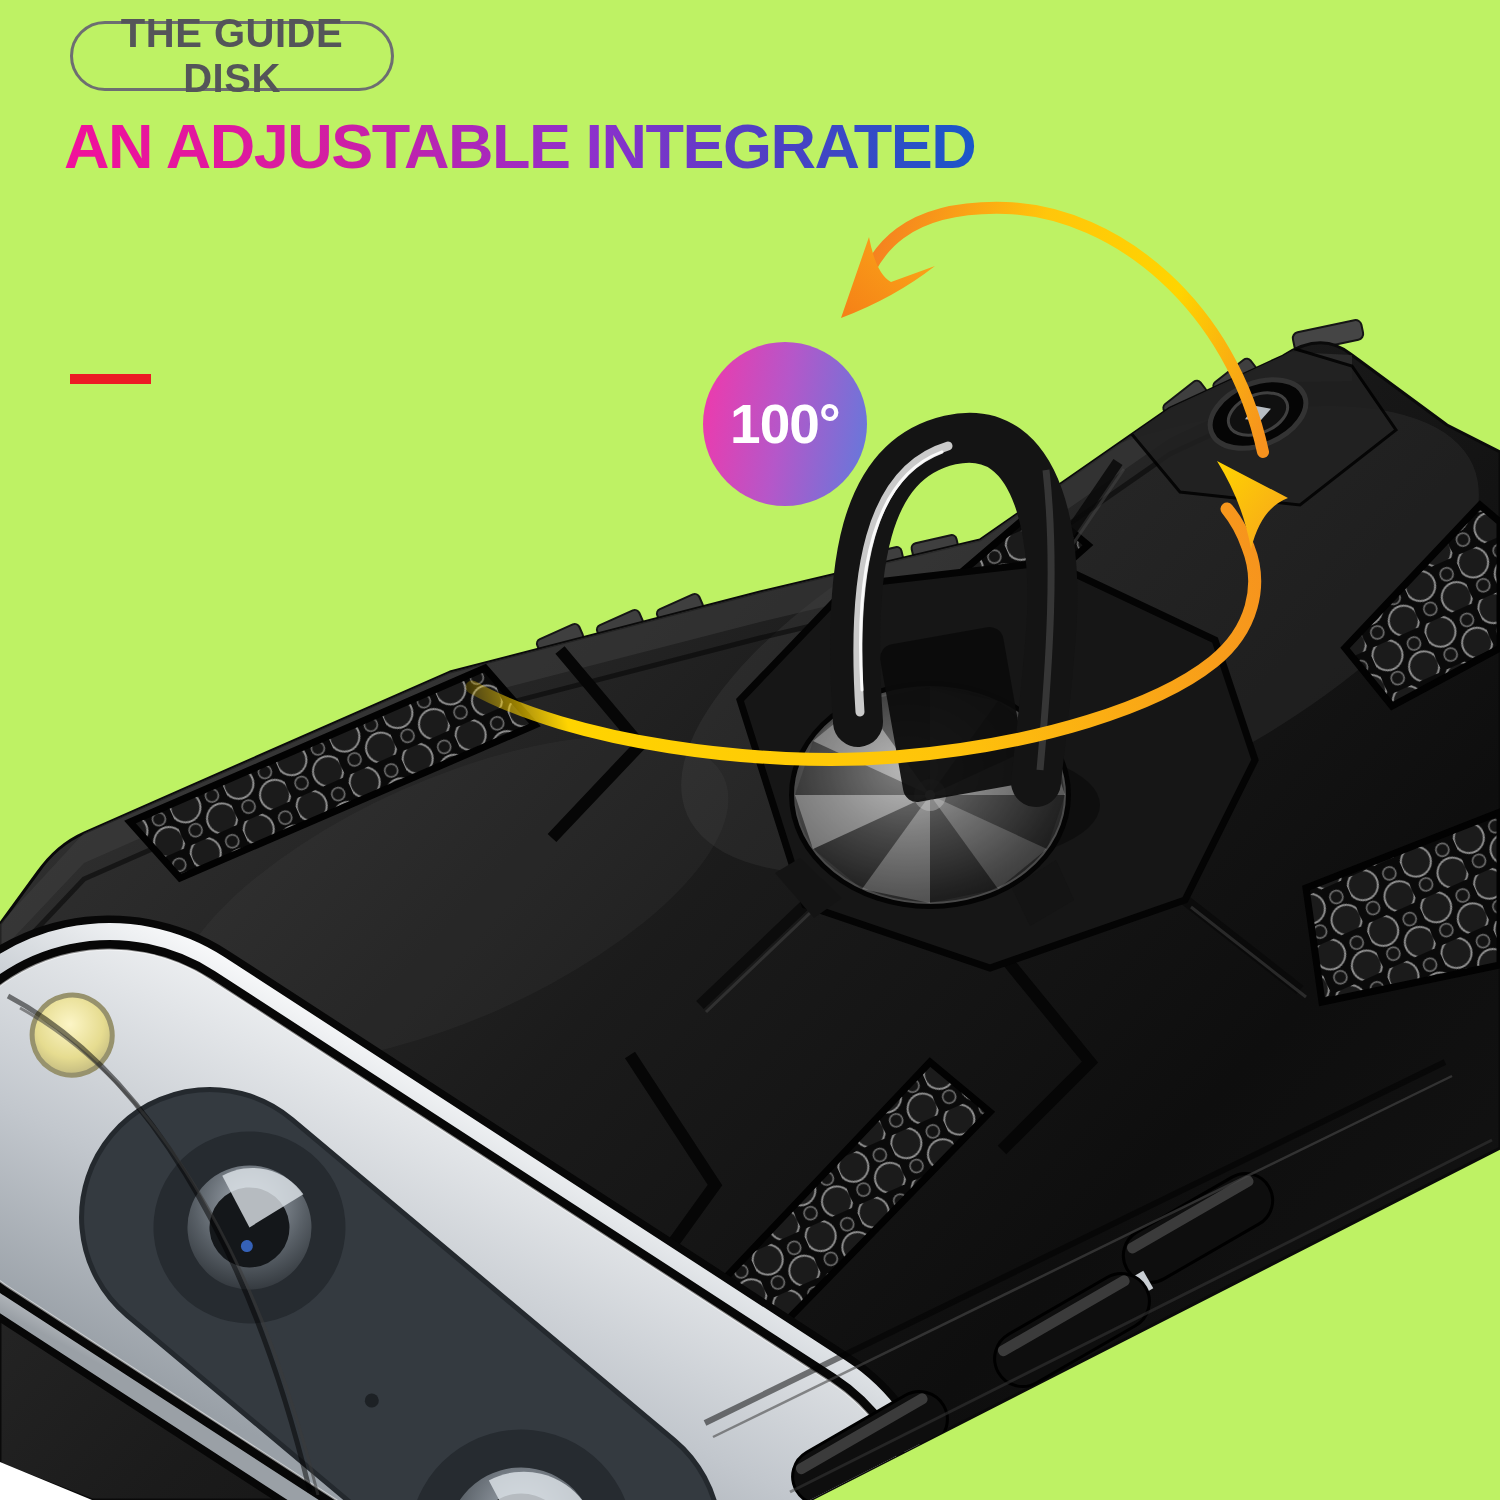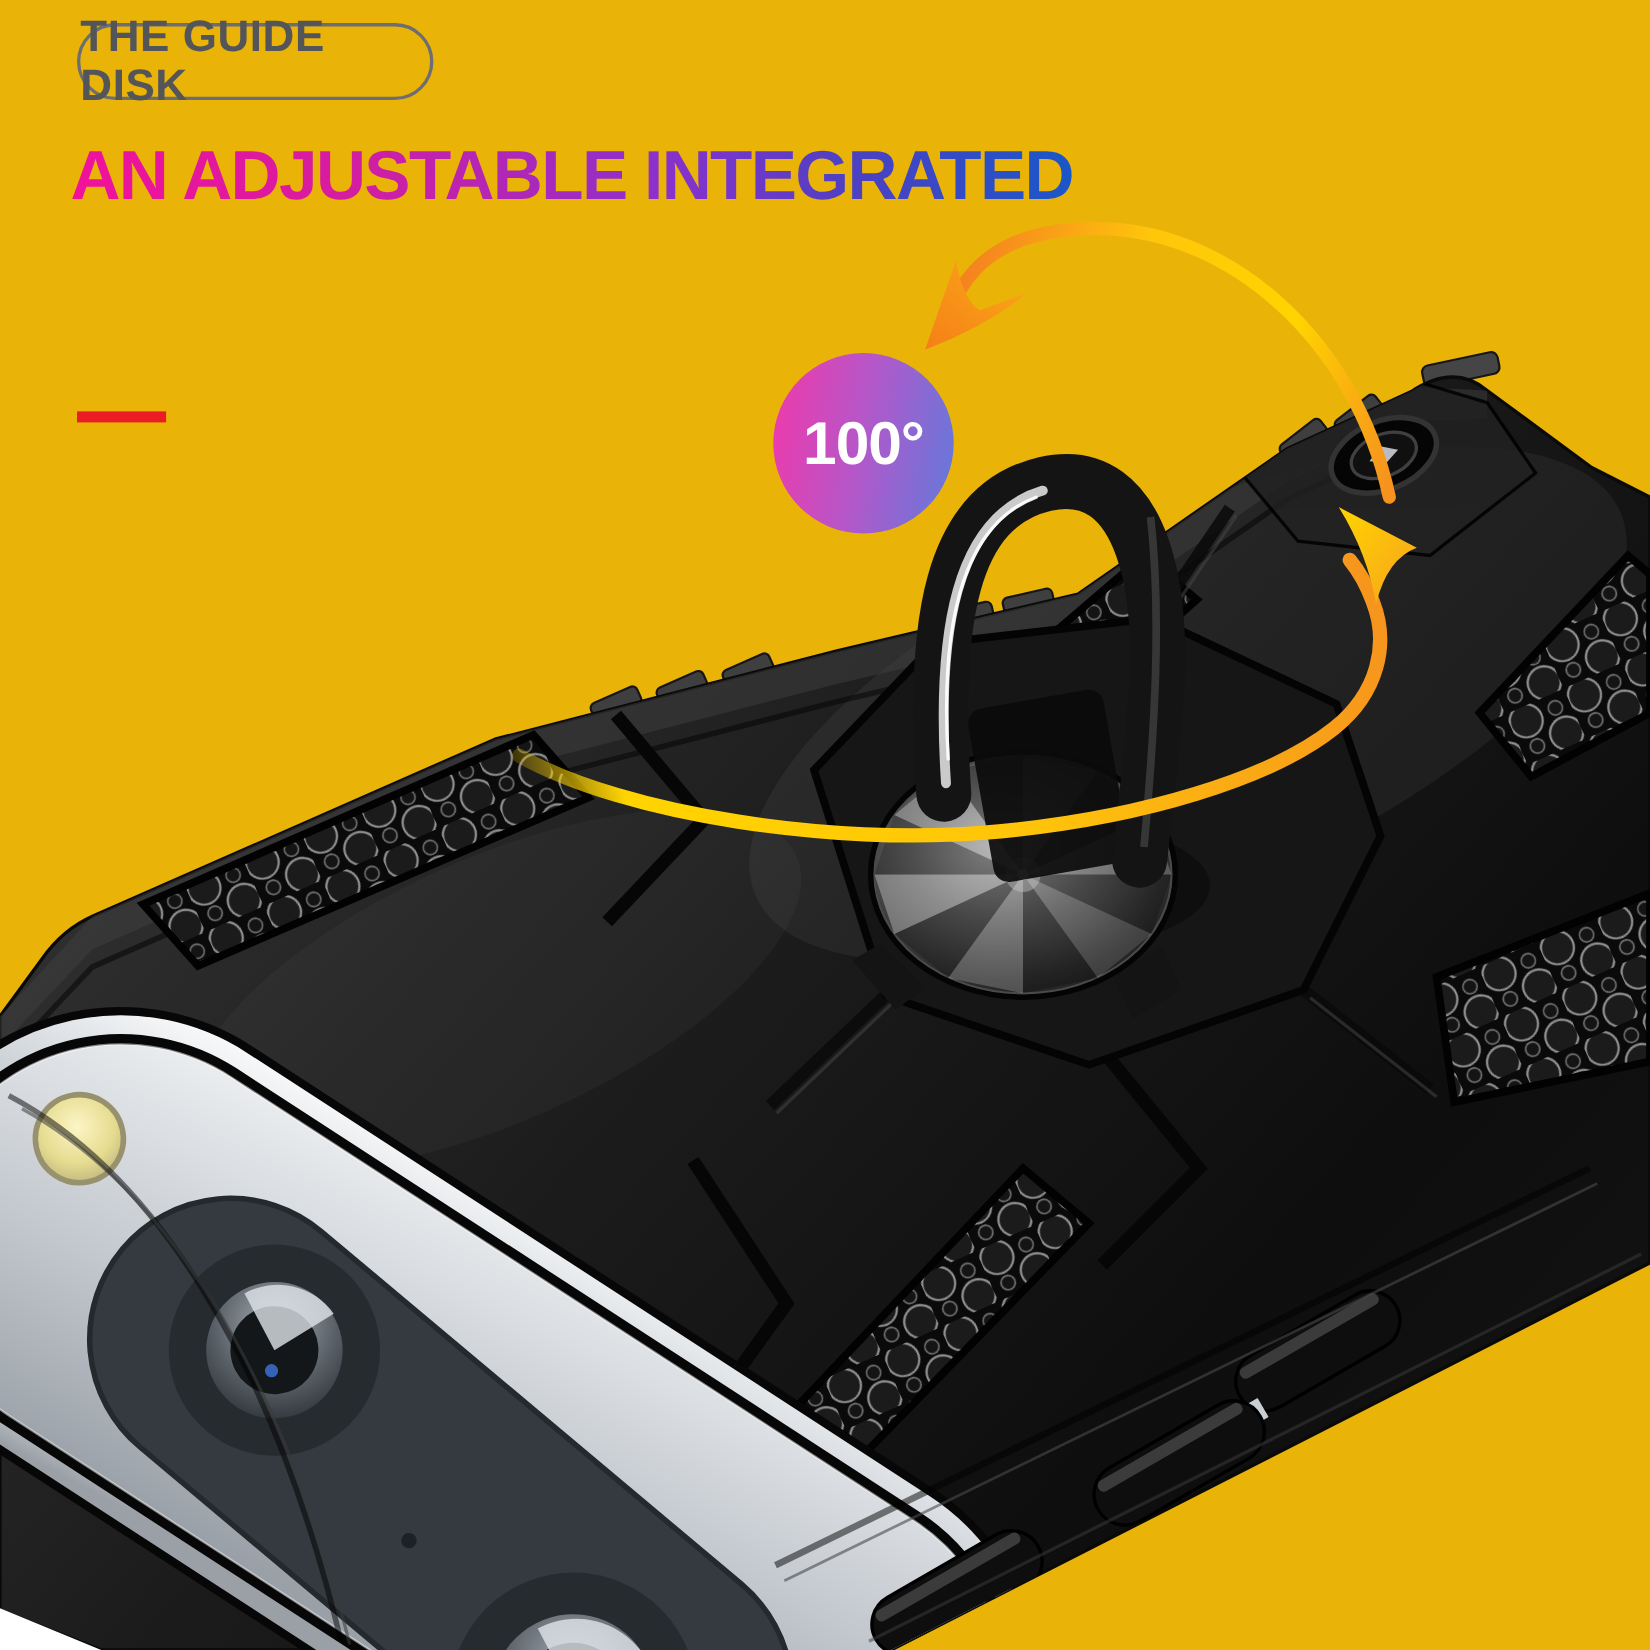--- a/index.html
+++ b/index.html
@@ -1,30 +1,30 @@
 <!DOCTYPE html>
 <html><head>
 <meta charset="utf-8">
 <style>
   html,body{margin:0;padding:0;background:#fff;}
-  .stage{position:relative;width:1500px;height:1500px;background:#eab308;overflow:hidden;
-         font-family:"Liberation Sans","DejaVu Sans",sans-serif;}
+  .stage{position:relative;width:1500px;height:1500px;background:#bef264;overflow:hidden;
+         font-family:"Liberation Sans","DejaVu Sans",sans-serif;text-align:center;}
   .stage svg{position:absolute;left:0;top:0;}
   .pill{position:absolute;left:70px;top:21px;width:318px;height:64px;border:3.5px solid #6d6e71;
         border-radius:36px;display:flex;align-items:center;justify-content:center;
         font-size:40px;font-weight:bold;color:#545559;letter-spacing:.5px;}
-  .headline{position:absolute;left:64px;top:126px;font-size:63px;font-weight:bold;
+  .headline{position:absolute;left:64px;top:112px;font-size:63px;font-weight:bold;
         line-height:68px;letter-spacing:-1.5px;white-space:nowrap;
         background:linear-gradient(75deg,#f2119b 0%,#d51da1 28%,#8d30cc 58%,#4b41c3 78%,#1758c9 100%);
         -webkit-background-clip:text;background-clip:text;color:transparent;
         -webkit-text-fill-color:transparent;}
   .redbar{position:absolute;left:70px;top:374px;width:81px;height:10px;background:#ec1c24;}
   .badge{position:absolute;border-radius:50%;display:flex;align-items:center;justify-content:center;
         color:#fff;font-weight:bold;font-size:55px;letter-spacing:-1px;}
-  .badge100{left:703px;top:321px;width:164px;height:164px;
+  .badge100{left:703px;top:342px;width:164px;height:164px;
         background:linear-gradient(100deg,#e83daf 8%,#b557c9 48%,#6d75d9 92%);}
   .badge360{left:1337px;top:484px;width:162px;height:162px;
         background:linear-gradient(98deg,rgba(198,15,159,.95) 8%,rgba(122,44,181,.95) 50%,rgba(31,60,171,.95) 92%);}
 </style>
 </head>
 <body>
 
 <div class="stage">
 
 <svg width="1500" height="1500" viewBox="0 0 1500 1500">

